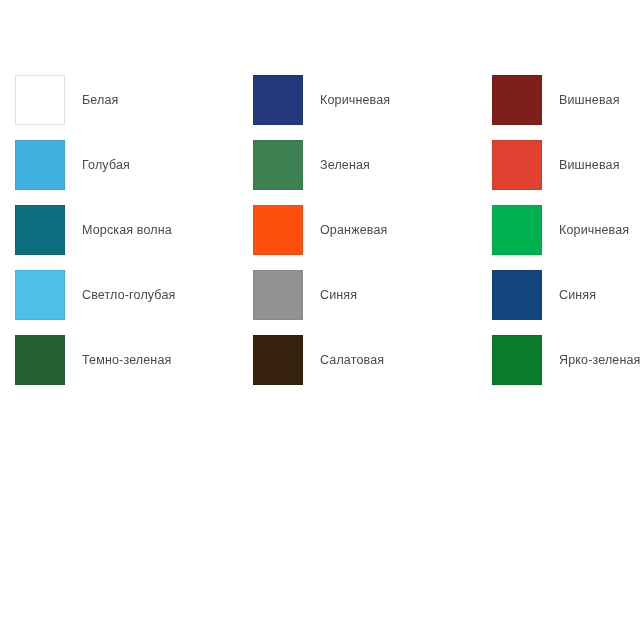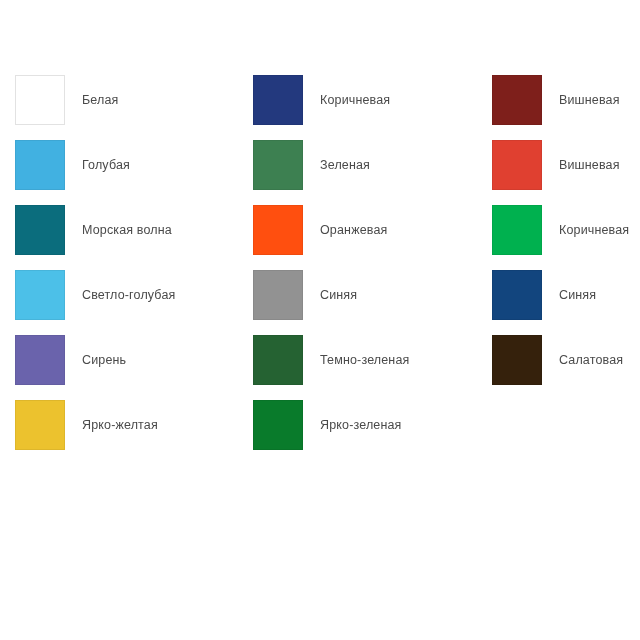--- a/index.html
+++ b/index.html
@@ -106,34 +106,26 @@
       </div>
       <div class="color-item">
         <div class="swatch" style="background: rgb(146, 146, 146);"></div>
         <div class="color-label">Синяя</div>
       </div>
       <div class="color-item">
         <div class="swatch" style="background: rgb(18, 69, 126);"></div>
         <div class="color-label">Синяя</div>
       </div>
       <div class="color-item">
-        <div class="swatch" style="background: rgb(106, 99, 172);"></div>
-        <div class="color-label">Сирень</div>
-      </div>
-      <div class="color-item">
         <div class="swatch" style="background: rgb(37, 98, 50);"></div>
         <div class="color-label">Темно-зеленая</div>
       </div>
       <div class="color-item">
         <div class="swatch" style="background: rgb(53, 33, 12);"></div>
         <div class="color-label">Салатовая</div>
-      </div>
-      <div class="color-item">
-        <div class="swatch" style="background: rgb(236, 194, 46);"></div>
-        <div class="color-label">Ярко-желтая</div>
       </div>
       <div class="color-item">
         <div class="swatch" style="background: rgb(9, 123, 43);"></div>
         <div class="color-label">Ярко-зеленая</div>
       </div>
       <div class="color-item empty"></div>
       <div class="color-item empty"></div>
     </div>
 </div>
 

